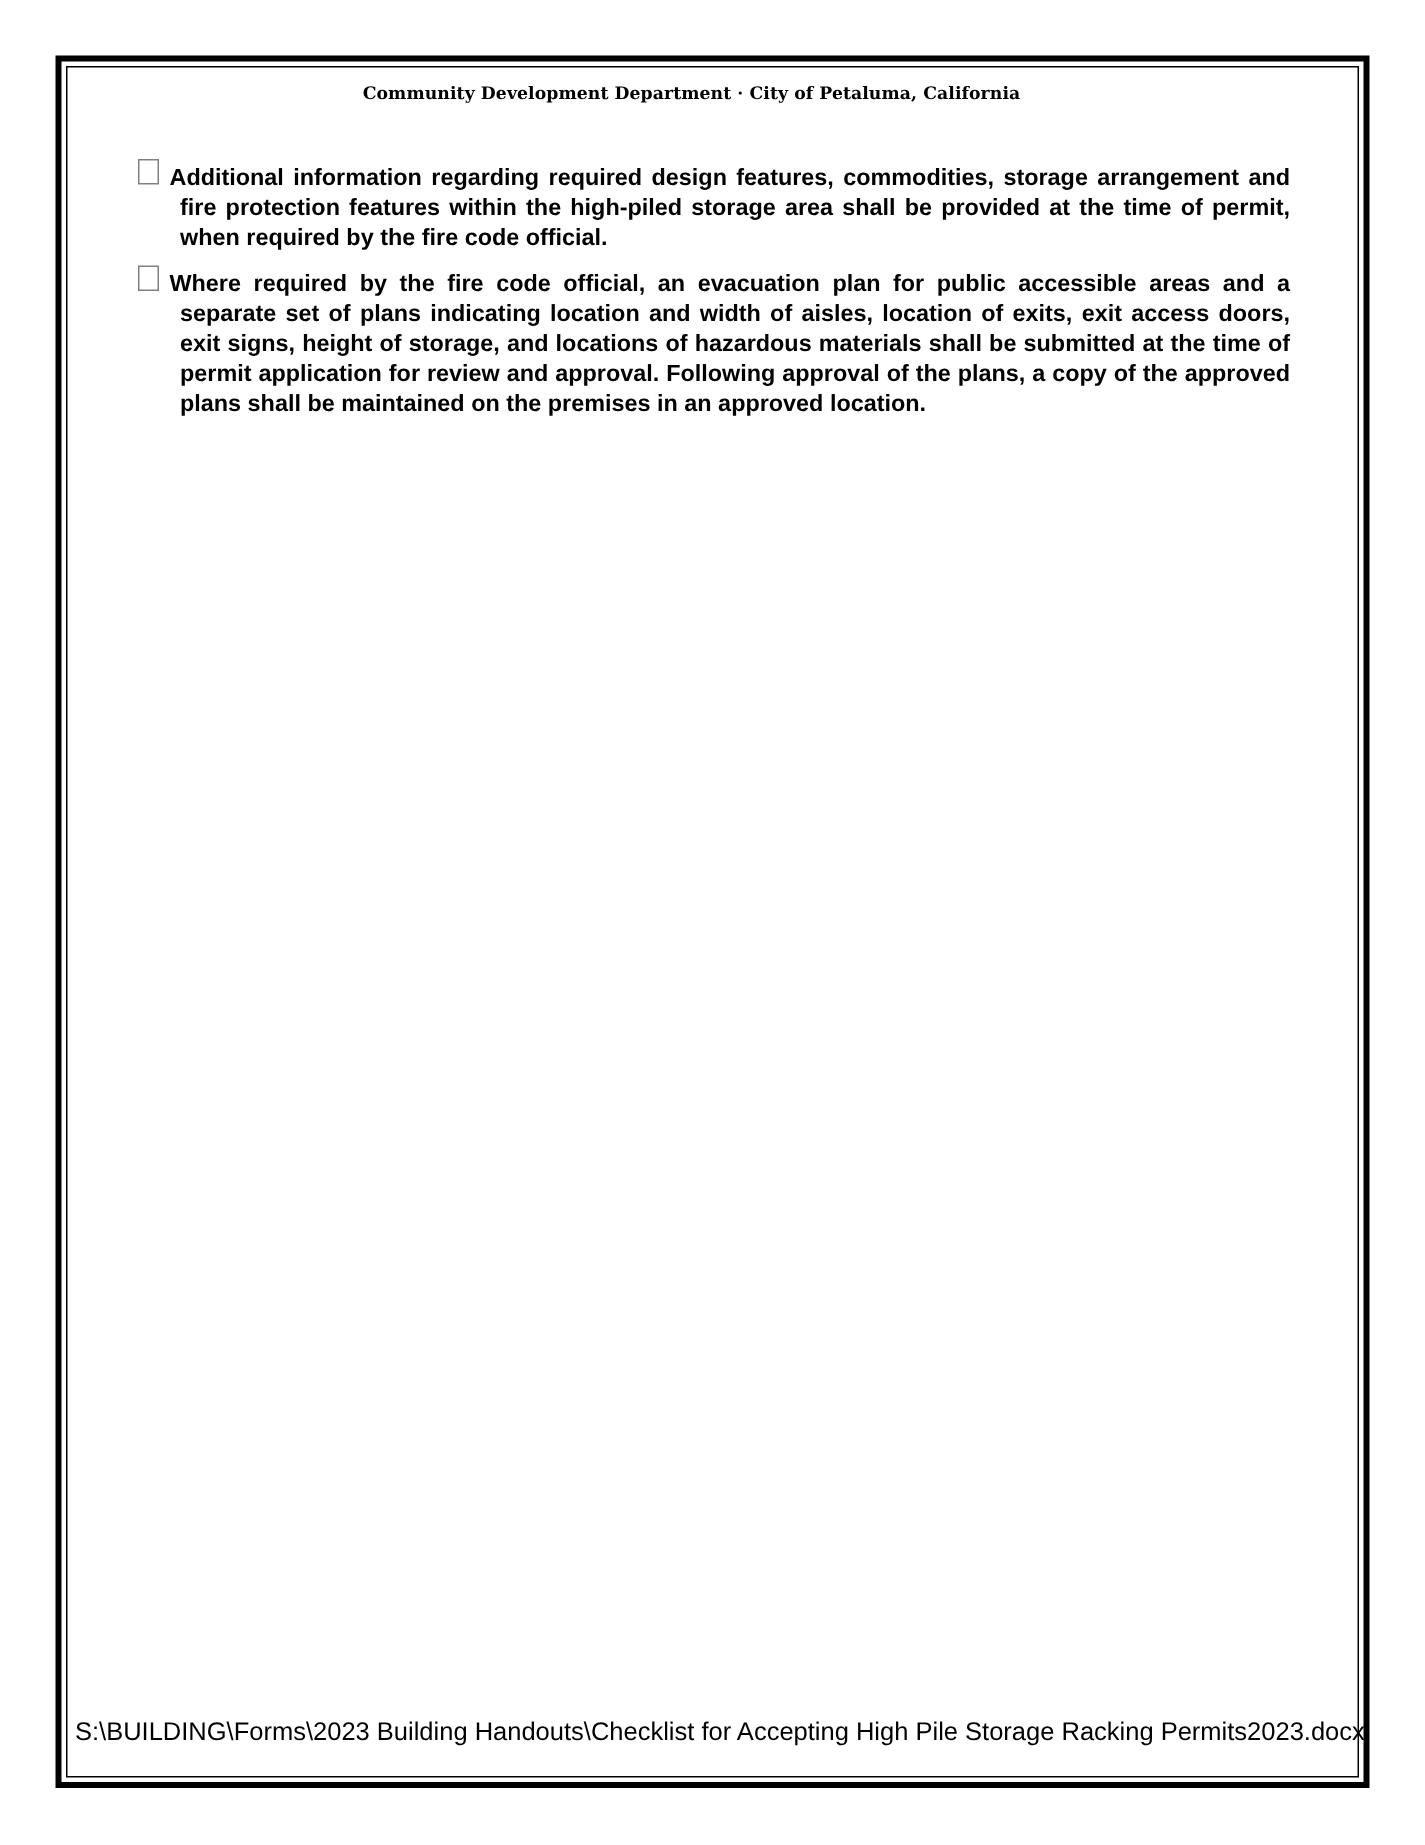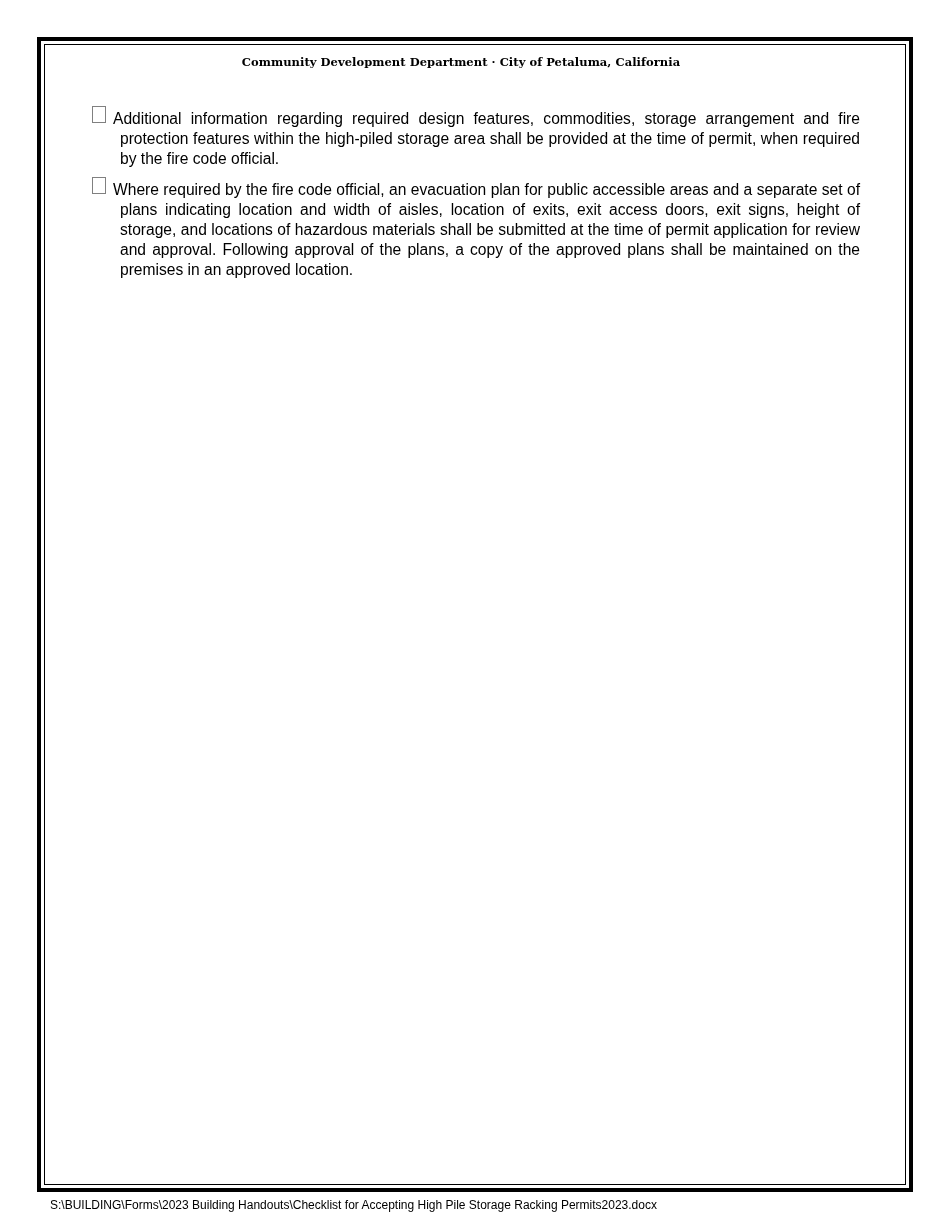--- a/index.html
+++ b/index.html
@@ -40,20 +40,21 @@
       font-family: "DejaVu Serif", serif;
       font-weight: bold;
       font-size: 11.5px;
       letter-spacing: 0.05px;
     }
     .items {
       position: absolute;
       left: 92px;
       top: 109px;
       width: 768px;
+      font-weight: bold;
     }
     .item {
       position: relative;
       font-size: 15.6px;
       line-height: 20px;
       text-align: justify;
       padding-left: 28px;
       text-indent: -7px;
       margin-bottom: 11px;
     }
@@ -67,22 +68,22 @@
       background: #fff;
       box-sizing: border-box;
       cursor: pointer;
     }
     .item-text {
       display: block;
     }
     .footer {
       position: absolute;
       left: 50px;
-      top: 1198px;
-      font-size: 12px;
+      top: 1145px;
+      font-size: 17px;
       white-space: nowrap;
     }
   </style>
 </head>
 <body>
 
 <div class="outer-border"></div>
 <div class="inner-border"></div>
 
 <div class="header">Community Development Department · City of Petaluma, California</div>

